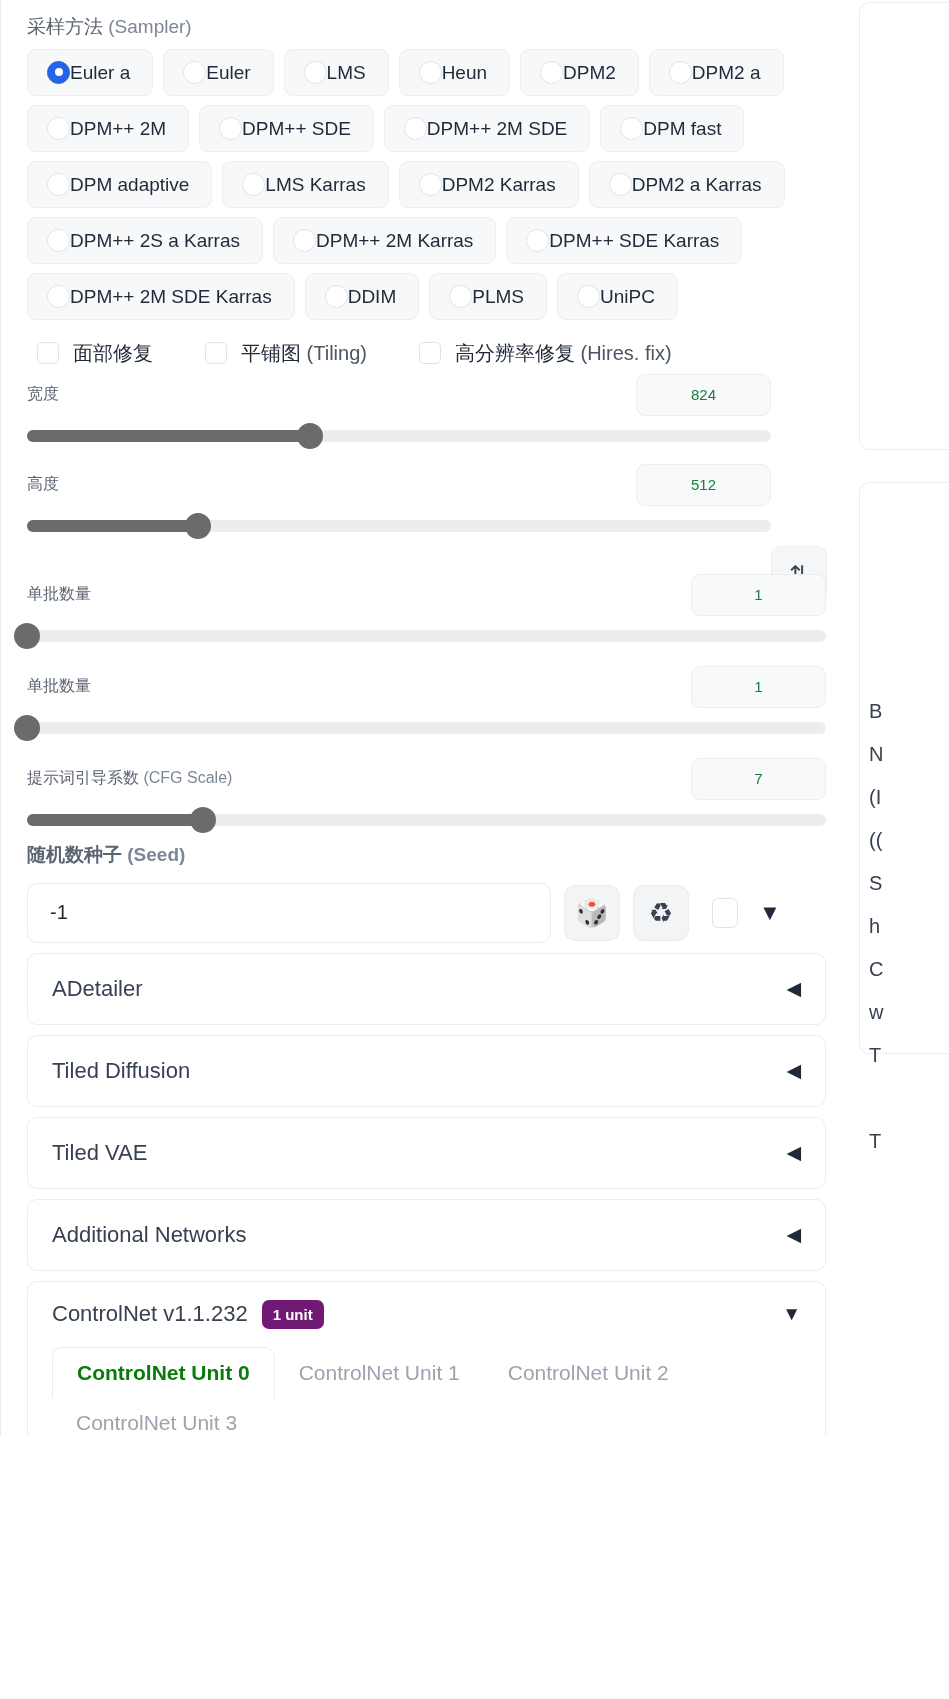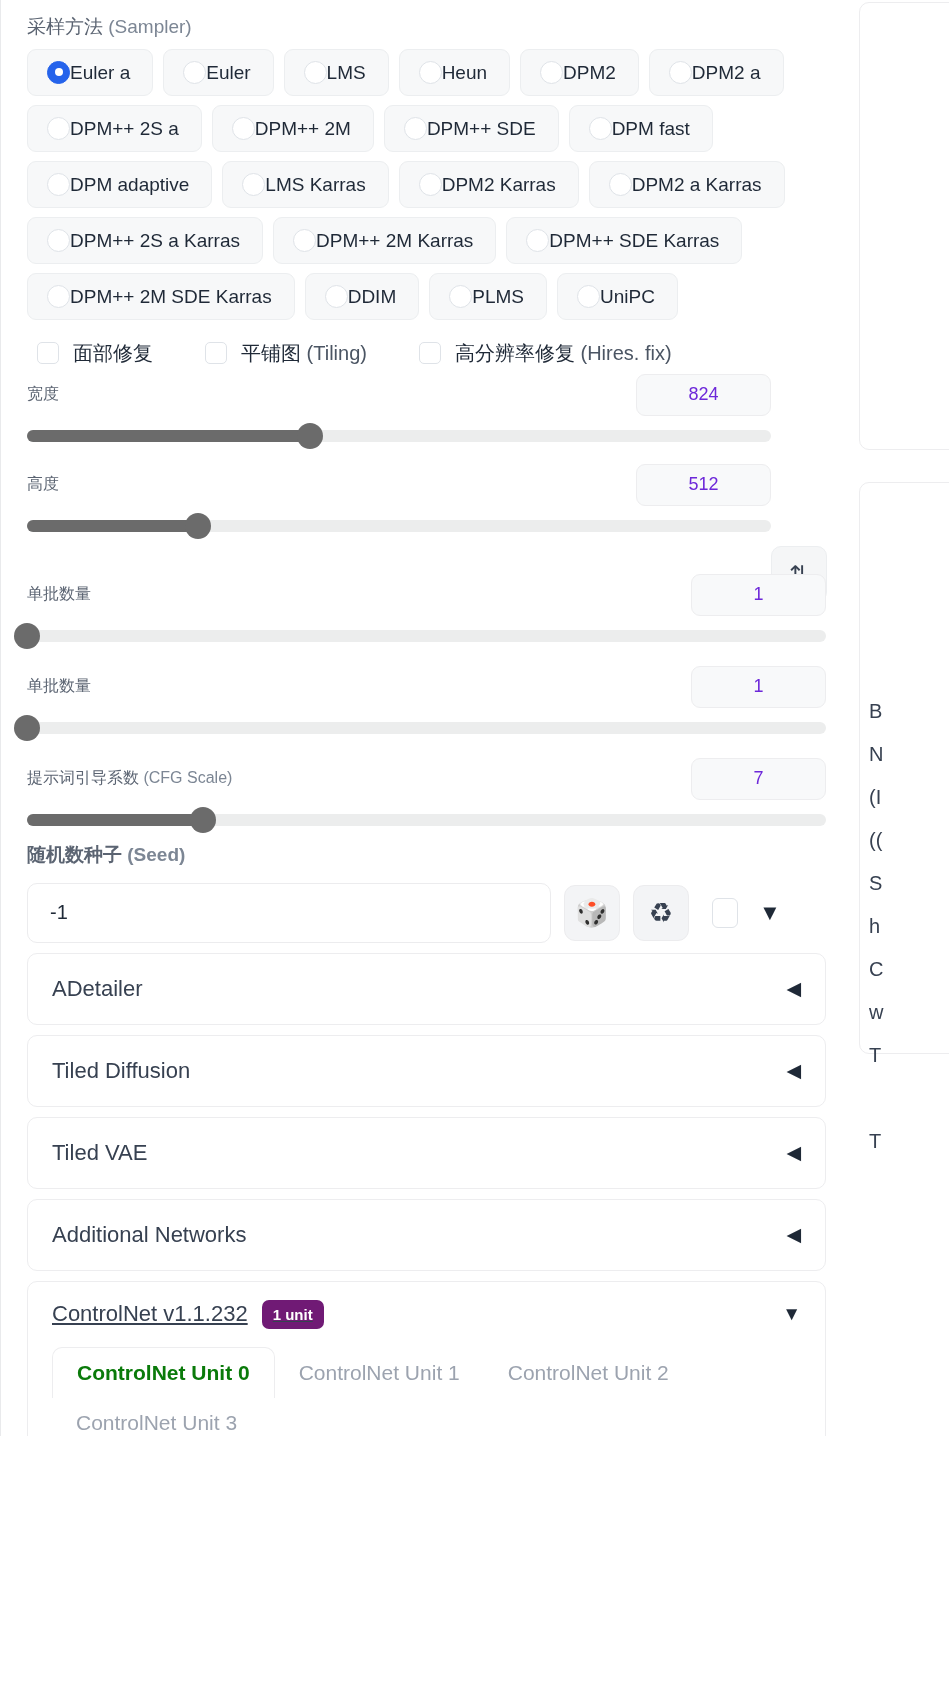--- a/index.html
+++ b/index.html
@@ -61,21 +61,21 @@
   .cb-label .paren { color:#4b5563; }
 
   
   .sld-group { position:relative; margin-top:10px; }
   .sld-head { display:flex; align-items:center; justify-content:space-between; }
   .sld-name { font-size:16px; color:#5b6472; }
   .sld-name .paren { color:#7c8694; }
   .num-box {
     background:#f8f9fa; border:1px solid #ededef; border-radius:9px;
     height:42px; width:135px; display:flex; align-items:center;
-    justify-content:center; font-size:18px; color:#6d28d9;
+    justify-content:center; font-size:15px; color:#15803d;
   }
   .track {
     position:relative; height:12px; border-radius:7px; background:#eceded;
     margin-top:14px;
   }
   .track .fill { position:absolute; left:0; top:0; bottom:0; border-radius:7px; background:#6b6b6b; }
   .track .knob {
     position:absolute; top:50%; width:26px; height:26px; border-radius:50%;
     background:#6b6b6b; transform:translate(-50%,-50%);
   }
@@ -119,21 +119,21 @@
   }
   .acc-title { font-size:22px; color:#374151; }
   .acc-caret { font-size:19px; color:#1f2937; }
 
   .acc-open {
     margin-top:10px; background:#ffffff;
     border:1px solid #ededef; border-radius:10px;
     padding: 18px 24px 0 24px;
   }
   .acc-open-head { display:flex; align-items:center; justify-content:space-between; }
-  .acc-open-left { display:flex; align-items:center; gap:14px;text-decoration:underline; }
+  .acc-open-left { display:flex; align-items:center; gap:14px; }
   .badge {
     background:#701a75; color:#ffffff; font-size:15px; font-weight:bold;
     border-radius:7px; padding:7px 11px; line-height:1;text-align:center;
   }
 
   
   .cn-tabs {
     display:flex; flex-wrap:wrap; align-items:flex-end;
     margin-top:18px; border-bottom:1px solid #ededef;
     column-gap:0; row-gap:0;
@@ -215,29 +215,29 @@
         <div class="radio-pill">
           <span class="radio-dot"></span>
           <span>DPM2</span>
         </div>
         <div class="radio-pill">
           <span class="radio-dot"></span>
           <span>DPM2 a</span>
         </div>
         <div class="radio-pill">
           <span class="radio-dot"></span>
-          <span>DPM++ 2S a</span>
-        </div>
-        <div class="radio-pill">
-          <span class="radio-dot"></span>
           <span>DPM++ 2M</span>
         </div>
         <div class="radio-pill">
           <span class="radio-dot"></span>
           <span>DPM++ SDE</span>
+        </div>
+        <div class="radio-pill">
+          <span class="radio-dot"></span>
+          <span>DPM++ 2M SDE</span>
         </div>
         <div class="radio-pill">
           <span class="radio-dot"></span>
           <span>DPM fast</span>
         </div>
         <div class="radio-pill">
           <span class="radio-dot"></span>
           <span>DPM adaptive</span>
         </div>
         <div class="radio-pill">

